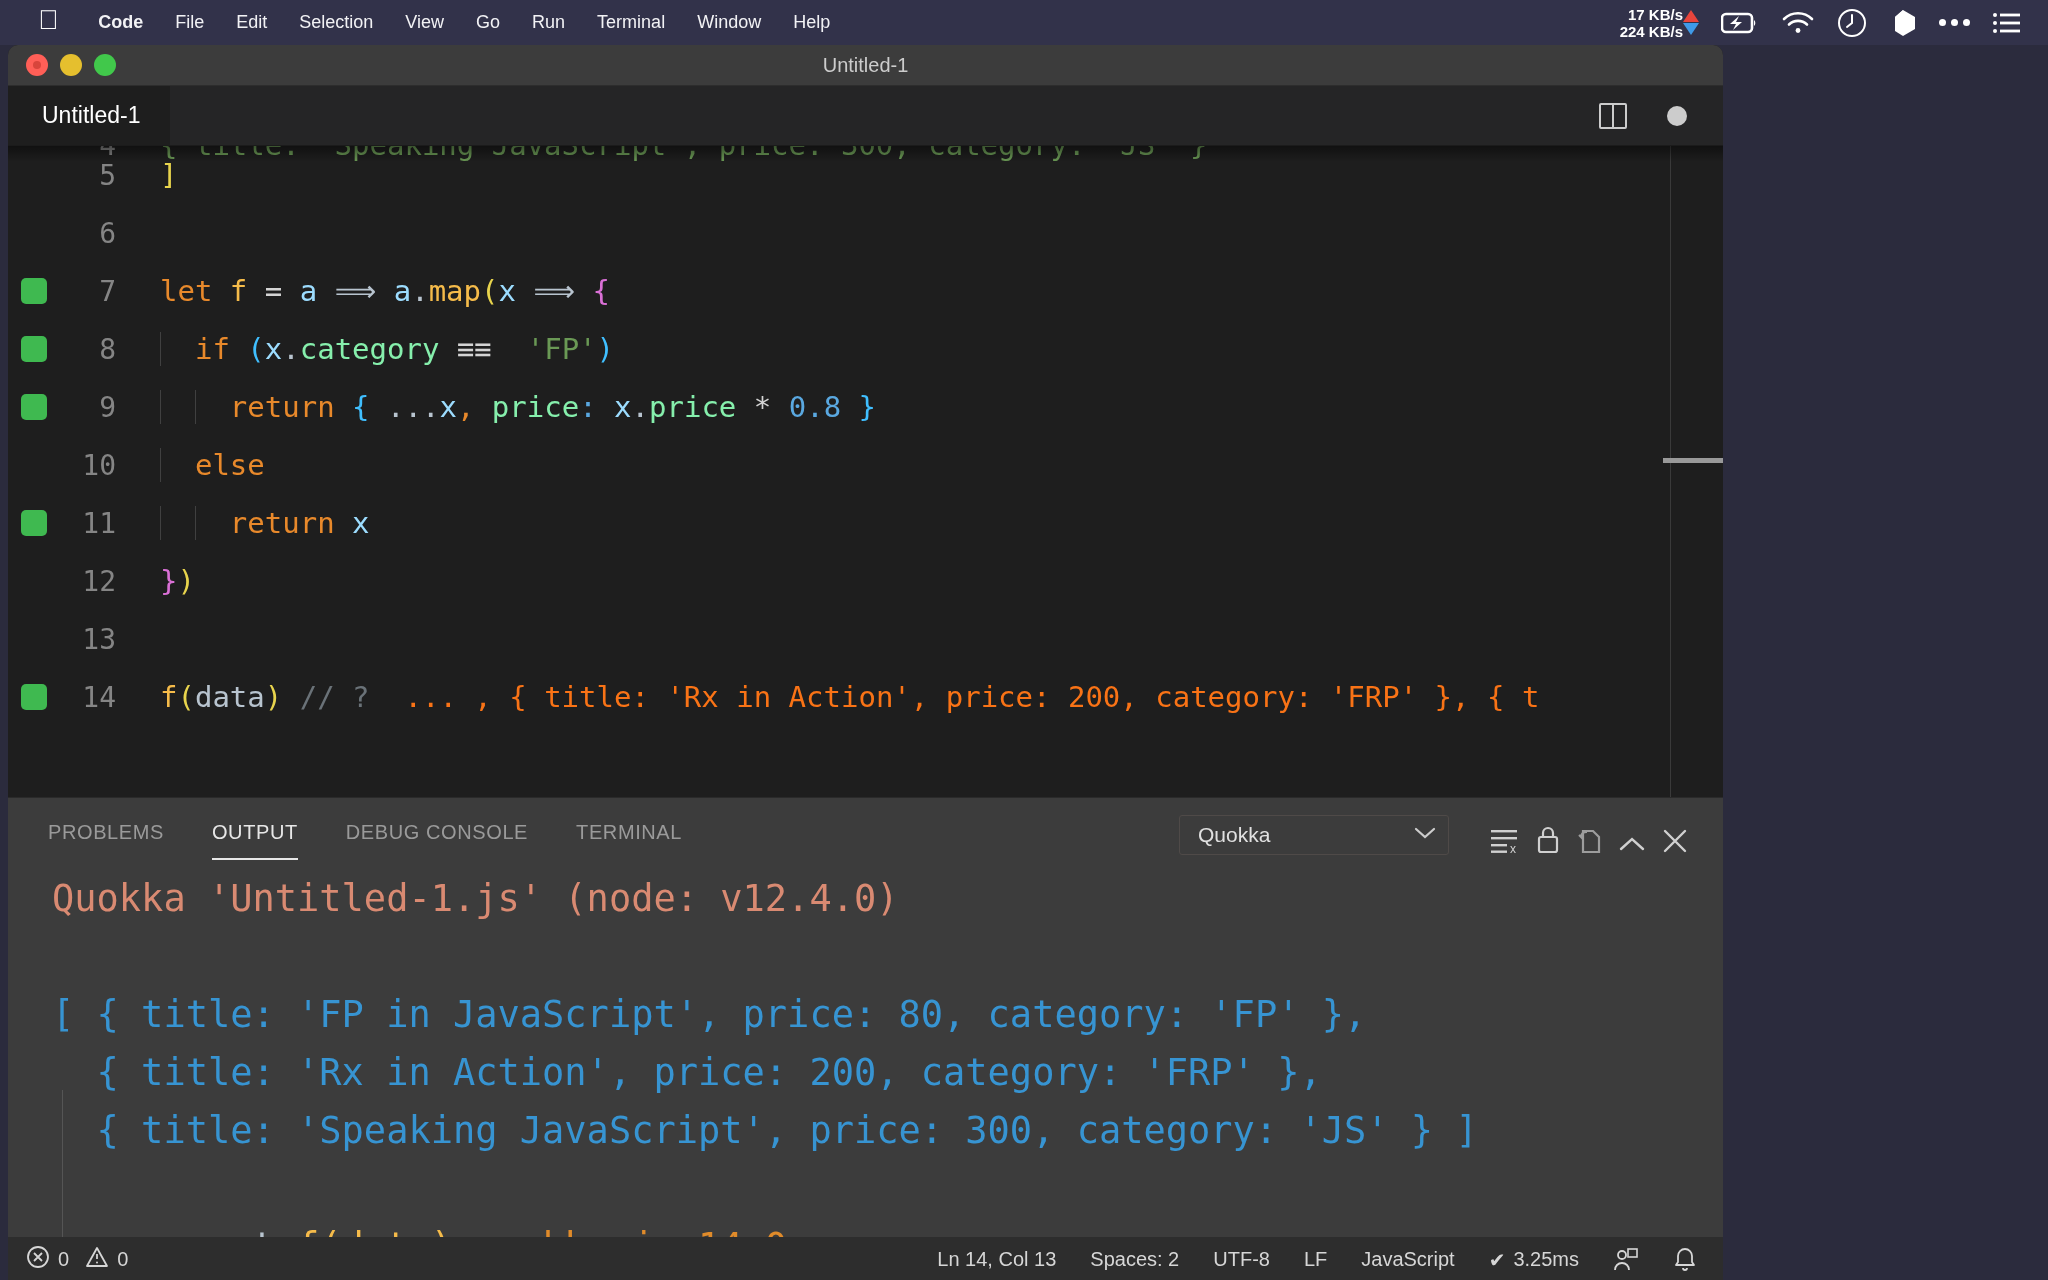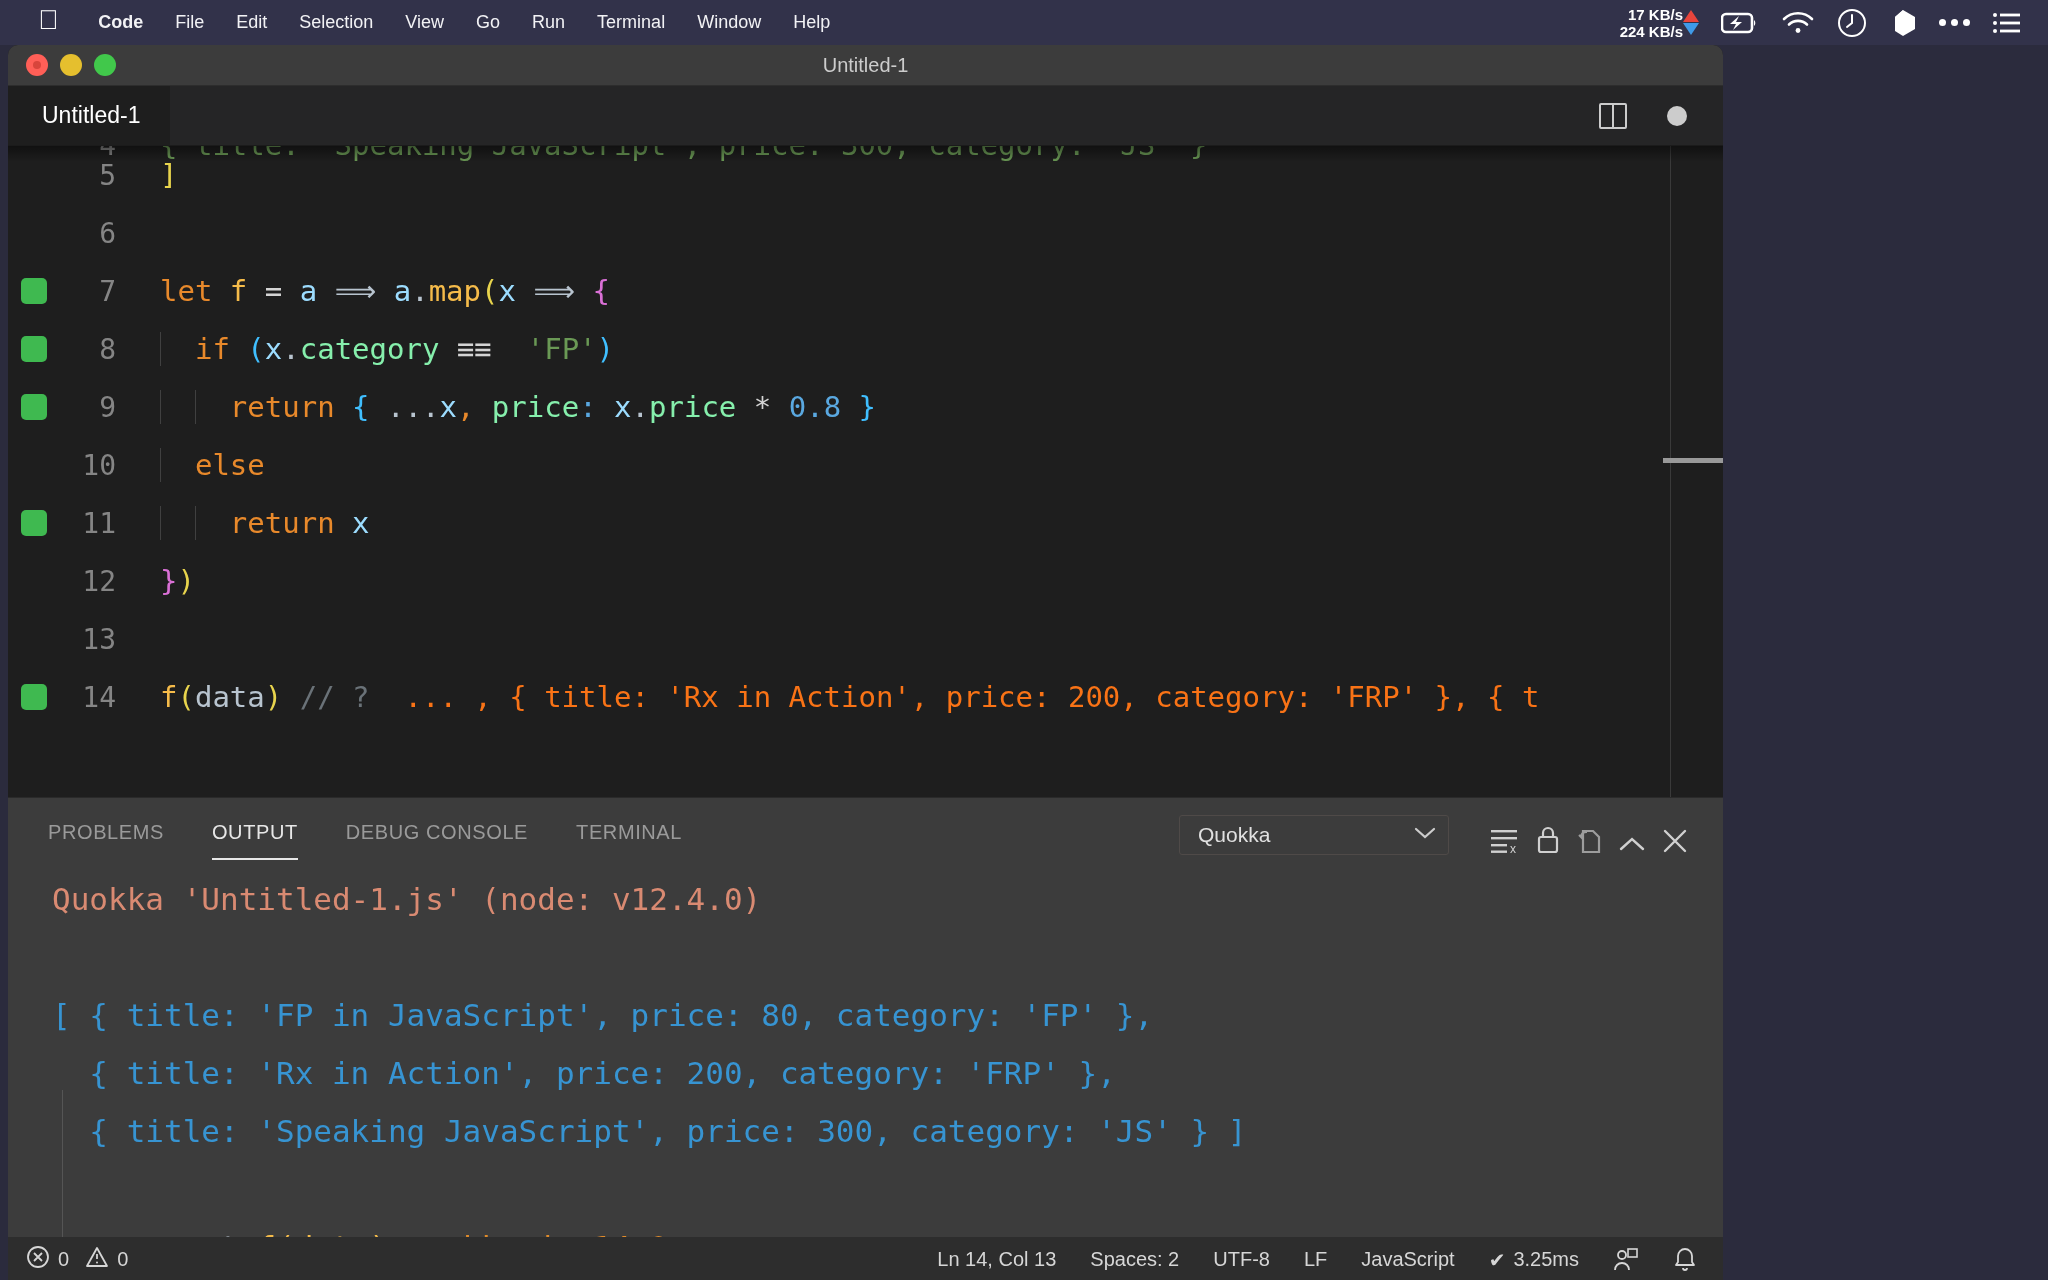--- a/index.html
+++ b/index.html
@@ -211,21 +211,21 @@
     display: flex; align-items: center;
     padding: 0 12px 0 18px; font-size: 21px;
     margin-right: 26px;
   }
   #channel-select .chev { margin-left: auto; font-size: 17px; color: #ccc; }
   .picon { color: #d0d0d0; display: flex; align-items: center; }
 
   #panel-body {
     flex: 1; overflow: hidden;
     font-family: "DejaVu Sans Mono", monospace;
-    font-size: 31px;
+    font-size: 37px;
     padding-left: 44px; padding-top: 6px;
     position: relative;
   }
   .out-line { height: 58px; line-height: 58px; white-space: pre; }
   .out-head { color: #d98a72; }
   .out-json { color: #3794d2; }
   .out-at   { color: #b8c4cf; }
   .out-fn   { color: #f5bb4a; }
   .out-link { color: #e08b2a; text-decoration: underline; }
   #panel-indent-guide {

